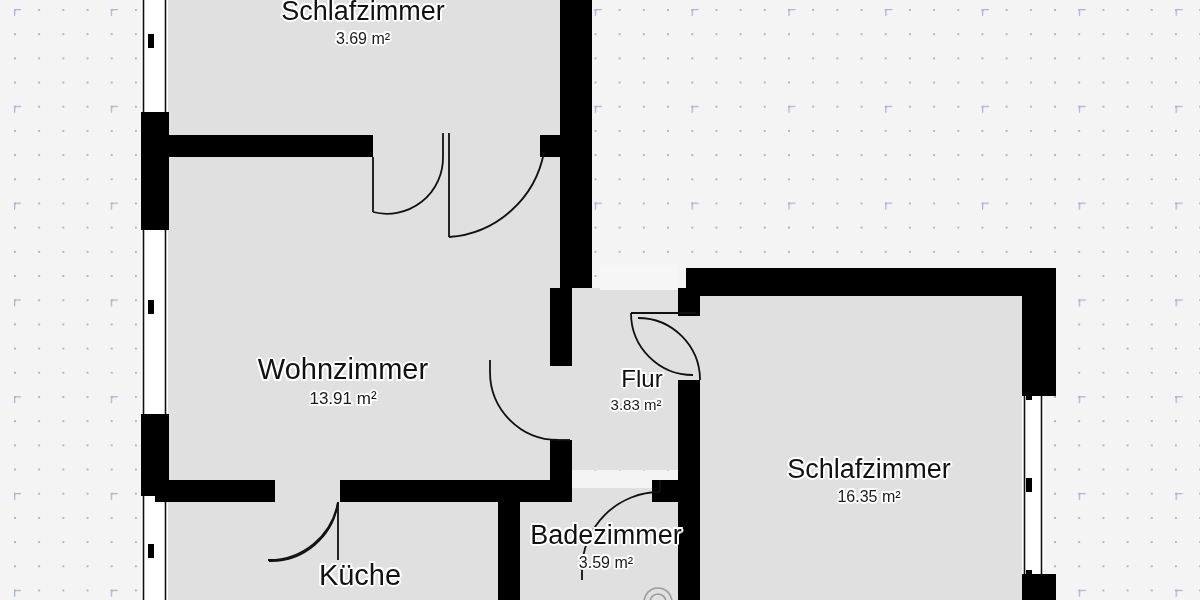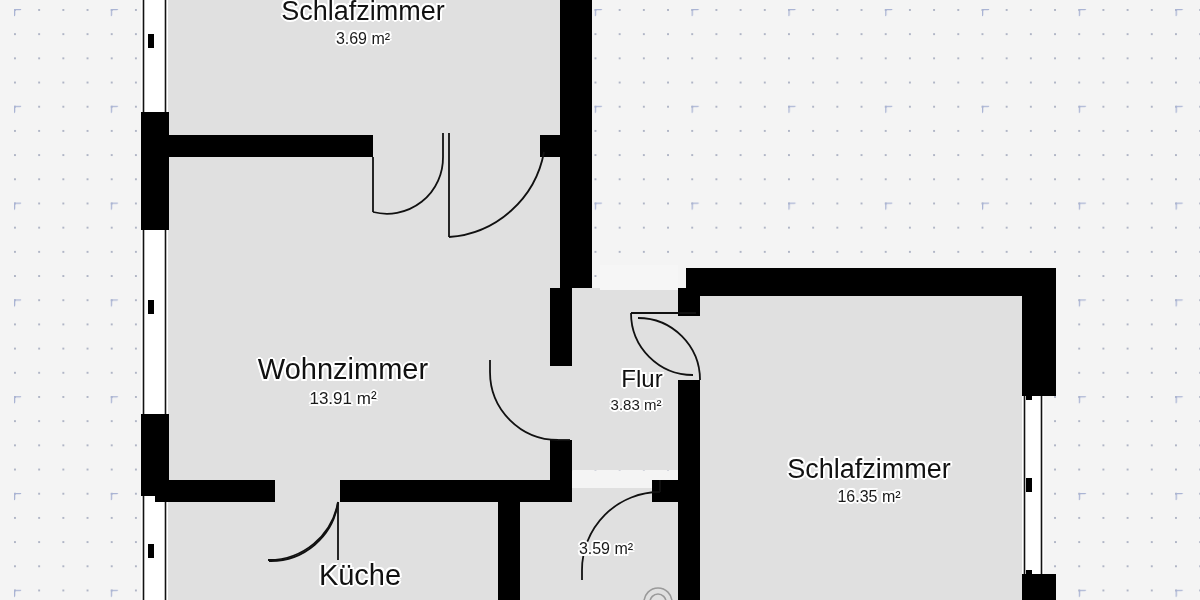--- a/index.html
+++ b/index.html
@@ -211,20 +211,21 @@
     <span class="room-name">Wohnzimmer</span>
     <span class="room-area">13.91 m²</span>
   </div>
 
   <div class="room-label size-md" style="left:636px; top:389px;">
     <span class="room-name">Flur</span>
     <span class="room-area">3.83 m²</span>
   </div>
 
   <div class="room-label size-lg" style="left:606px; top:546px;">
+    <span class="room-name">Badezimmer</span>
     <span class="room-area">3.59 m²</span>
   </div>
 
   <div class="room-label size-xl" style="left:360px; top:578px;">
     <span class="room-name">Küche</span>
     <span class="room-area"></span>
   </div>
 
   <div class="room-label size-lg" style="left:869px; top:480px;">
     <span class="room-name">Schlafzimmer</span>

